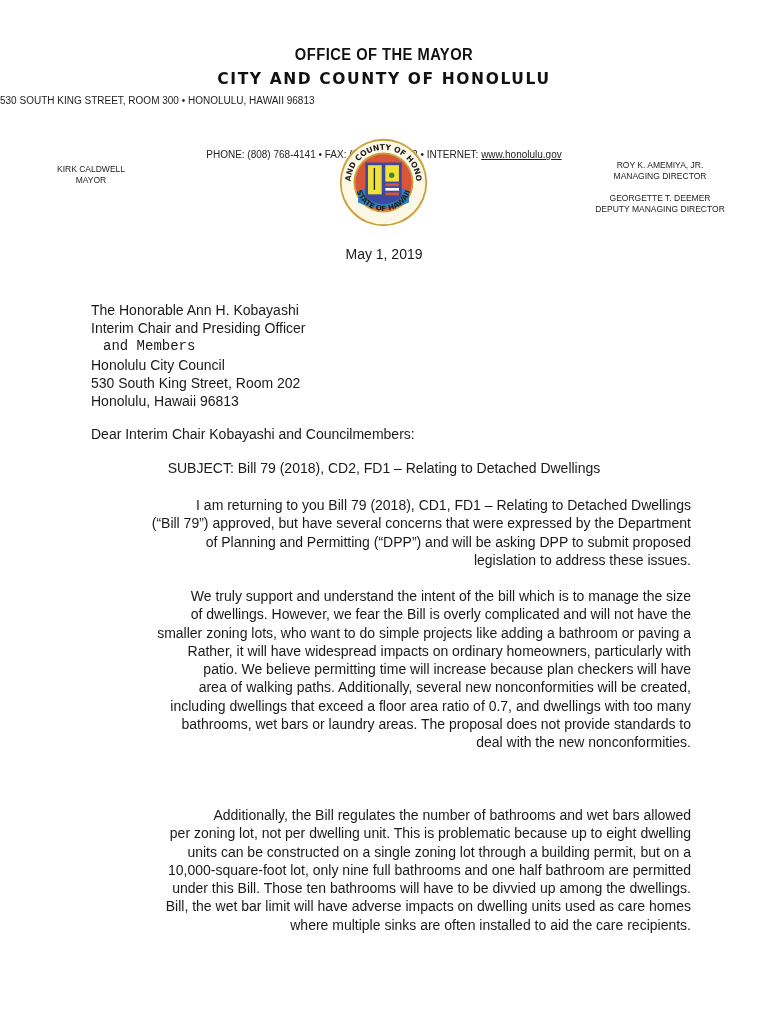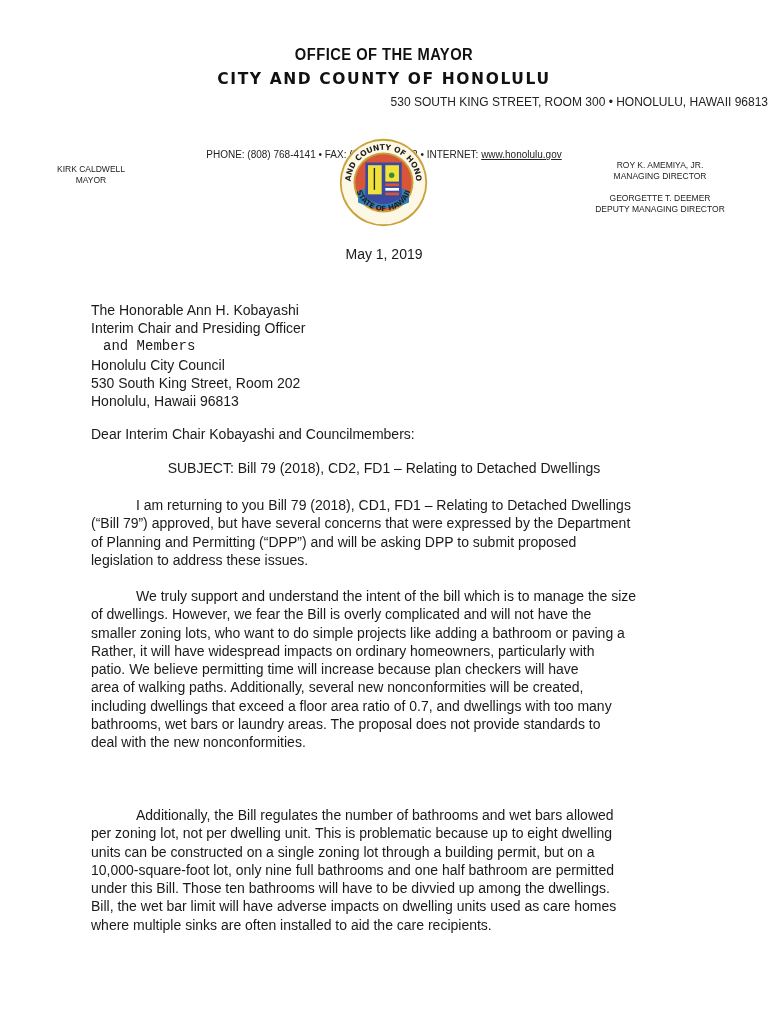--- a/index.html
+++ b/index.html
@@ -1,39 +1,39 @@
 <!DOCTYPE html>
 <html><head>
 <meta charset="utf-8">
 <style>
   html, body { margin: 0; padding: 0; background: #ffffff; }
   body { width: 768px; height: 1024px; position: relative; overflow: hidden; color: #1a1a1a; font-family: "Liberation Sans", sans-serif; }
   .page { position: absolute; left: 0; top: 0; width: 768px; height: 744px; background: #fff; }
 
   .office-title { position: absolute; top: 46px; left: 0; width: 768px; text-align: center; font-family: "Liberation Sans", sans-serif; font-weight: bold; font-size: 16px; letter-spacing: 0.5px; transform: scaleX(0.92); transform-origin: center; color: #111; }
   .city-title { position: absolute; top: 70px; left: 0; width: 768px; text-align: center; font-family: "DejaVu Sans", sans-serif; font-weight: bold; font-size: 15.5px; letter-spacing: 1.6px; color: #111; }
-  .address-line { position: absolute; top: 95px; left: 0; width: 768px; text-align: right; font-size: 12px; color: #222; }
+  .address-line { position: absolute; top: 95px; left: 0; width: 768px; text-align: left; font-size: 10px; color: #222; }
   .contact-line { position: absolute; top: 105px; left: 0; width: 768px; text-align: center; font-size: 10px; color: #222; margin-top: 44px; }
   .contact-line a { color: #222; text-decoration: underline; }
 
   .mayor-block { position: absolute; top: 164px; left: 40px; width: 102px; text-align: center; font-size: 8.5px; line-height: 11px; color: #222; }
   .director-block { position: absolute; top: 160px; left: 580px; width: 160px; text-align: center; font-size: 8.5px; line-height: 11px; color: #222; }
   .director-block .gap { height: 11px; }
 
   .seal { position: absolute; left: 338px; top: 137px; width: 91px; height: 91px; }
 
   .date { position: absolute; top: 246px; left: 0; width: 768px; text-align: center; font-size: 14px; }
 
   .recipient { position: absolute; top: 301px; left: 91px; font-size: 14px; line-height: 18.2px; }
   .recipient .indent { padding-left: 12px; font-family: Liberation Mono, monospace; }
 
   .salutation { position: absolute; top: 426px; left: 91px; font-size: 14px; }
   .subject { position: absolute; top: 460px; left: 0; width: 768px; text-align: center; font-size: 14px; }
 
-  .body-text { position: absolute; left: 91px; width: 600px; font-size: 14px; line-height: 18.3px; }
+  .body-text { position: absolute; left: 91px; width: 600px; font-size: 14px; line-height: 18.3px; text-align: right; }
   .body-text .line { white-space: nowrap; display: block; }
   .body-text .first { padding-left: 45px; }
   .p1 { top: 496px; }
   .p2 { top: 587px; }
   .p3 { top: 806px; }
 </style>
 </head>
 <body>
 
 <div class="page">

